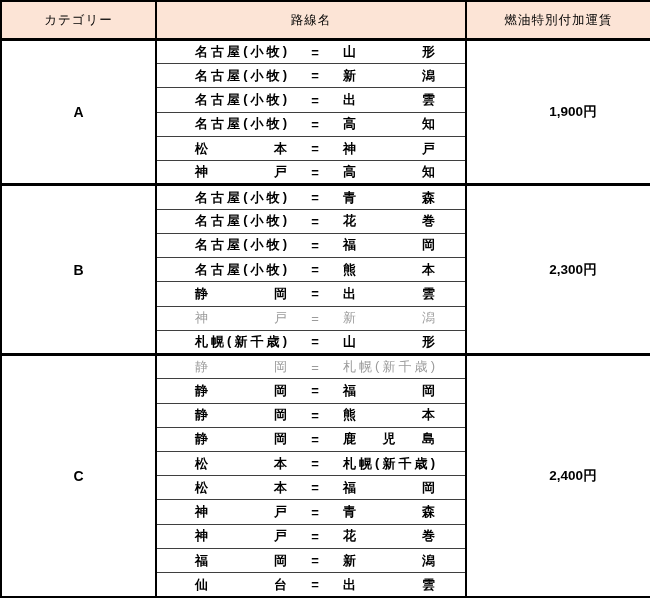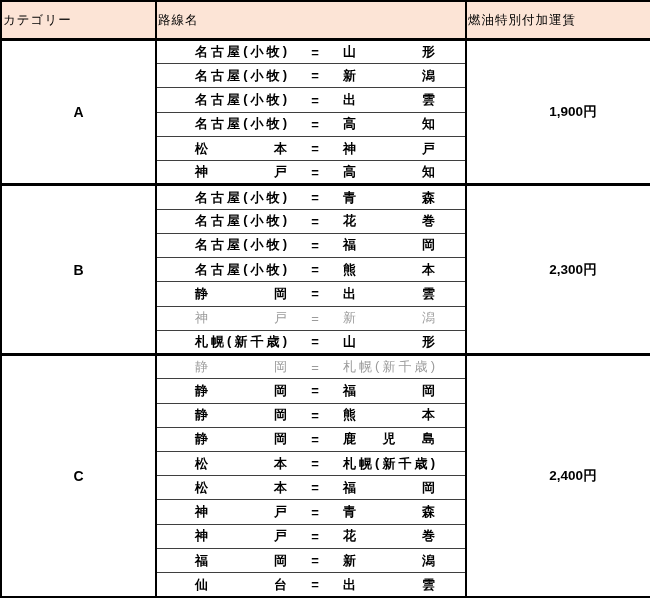--- a/index.html
+++ b/index.html
@@ -20,21 +20,21 @@
     border:2px solid var(--grid);
   }
   col.c-cat{width:155px;}
   col.c-route{width:310px;}
   col.c-fare{width:185px;}
   thead th{
     height:34px;
     background:var(--header-bg);
     border:2px solid var(--grid);
     font-size:12.5px;font-weight:normal;
-    text-align:left;vertical-align:middle;
+    text-align:center;vertical-align:middle;
     letter-spacing:1px;
   }
   tbody tr{height:24px;}
   td.cat-cell{
     border-left:2px solid var(--grid);
     border-right:2px solid var(--grid);
     text-align:center;vertical-align:middle;
     font-weight:bold;font-size:14px;
   }
   td.fare-cell{

